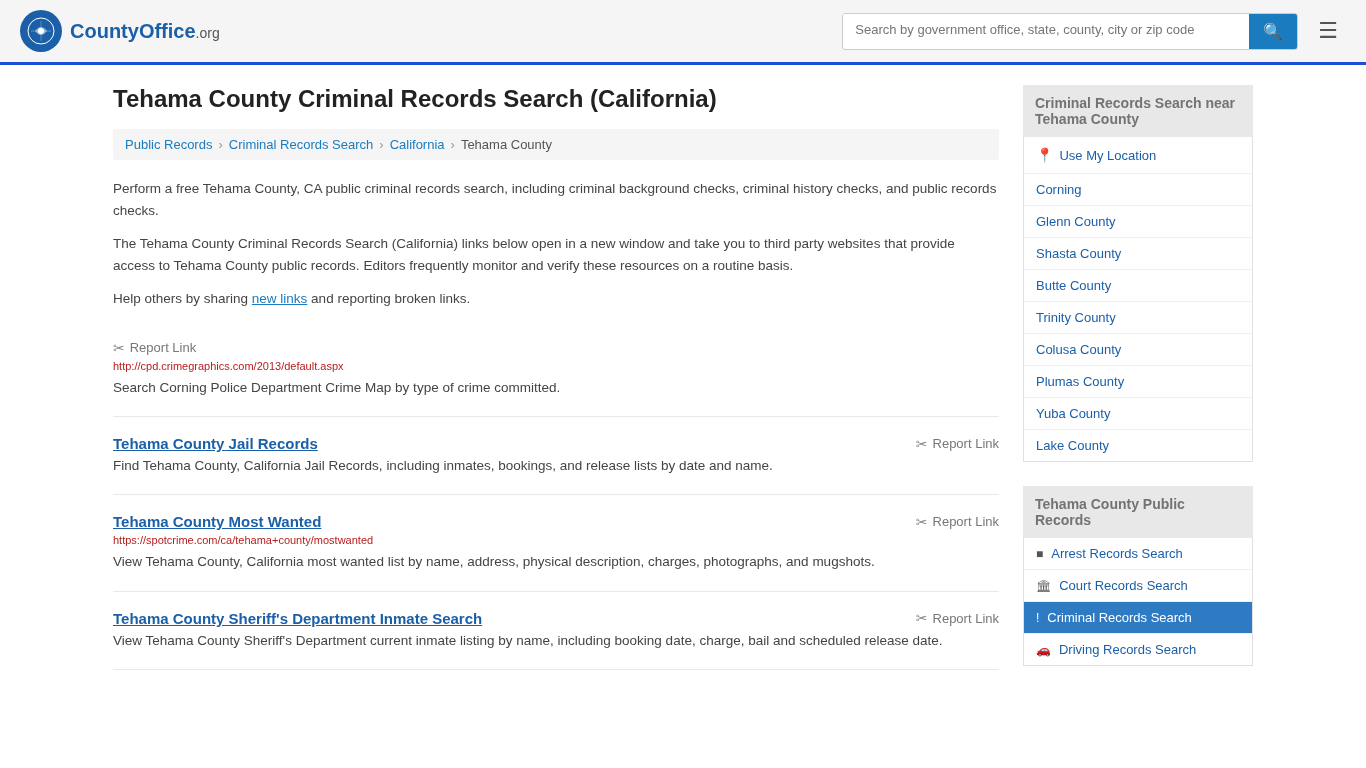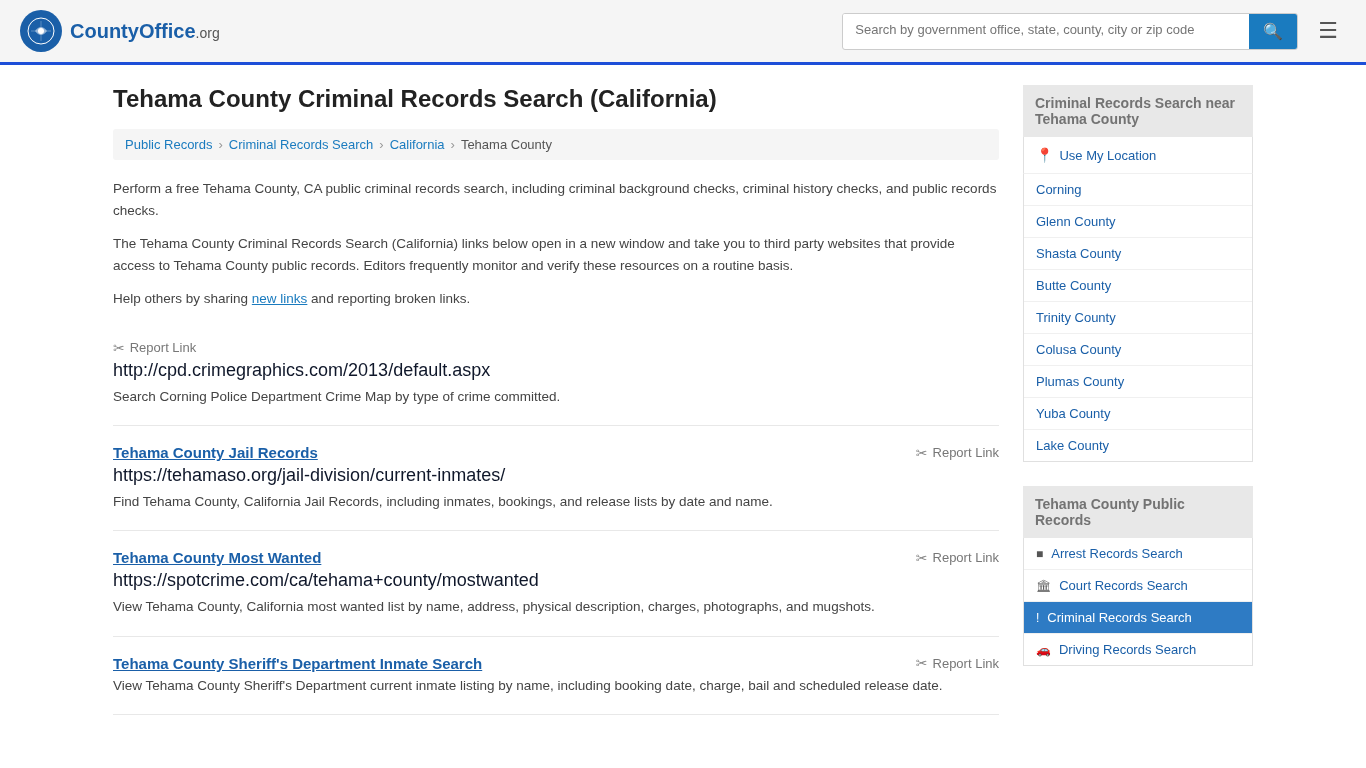--- a/index.html
+++ b/index.html
@@ -161,22 +161,22 @@
       color: #777;
       font-size: 13px;
       cursor: pointer;
       white-space: nowrap;
     }
     .report-icon {
       font-size: 14px;
       color: #888;
     }
     .result-url {
-      color: #0f172a;
-      font-size: 18px;
+      color: #b91c1c;
+      font-size: 11px;
       margin-bottom: 6px;
     }
     .result-desc {
       font-size: 13.5px;
       color: #444;
       line-height: 1.5;
     }
 
     
     .sidebar-section {
@@ -310,21 +310,20 @@
     </div>
 
     <div class="result-card">
       <div class="result-header">
         <span class="result-title">Tehama County Jail Records</span>
         <span class="report-link">
           <span class="report-icon">✂</span>
           <span>Report Link</span>
         </span>
       </div>
-      <div class="result-url">https://tehamaso.org/jail-division/current-inmates/</div>
       <div class="result-desc">Find Tehama County, California Jail Records, including inmates, bookings, and release lists by date and name.</div>
     </div>
 
     <div class="result-card">
       <div class="result-header">
         <span class="result-title">Tehama County Most Wanted</span>
         <span class="report-link">
           <span class="report-icon">✂</span>
           <span>Report Link</span>
         </span>

